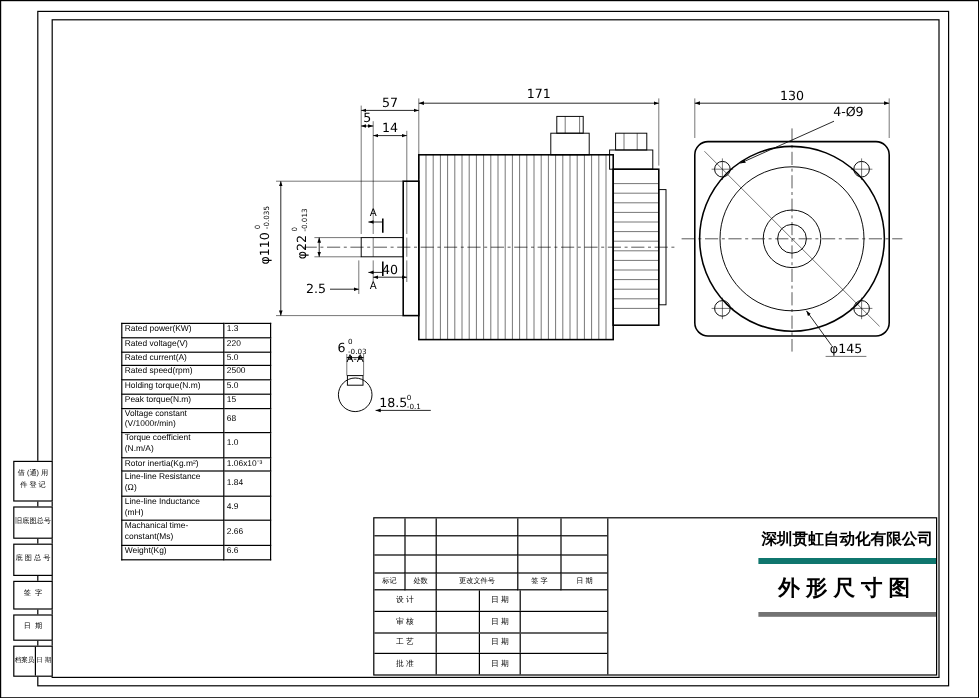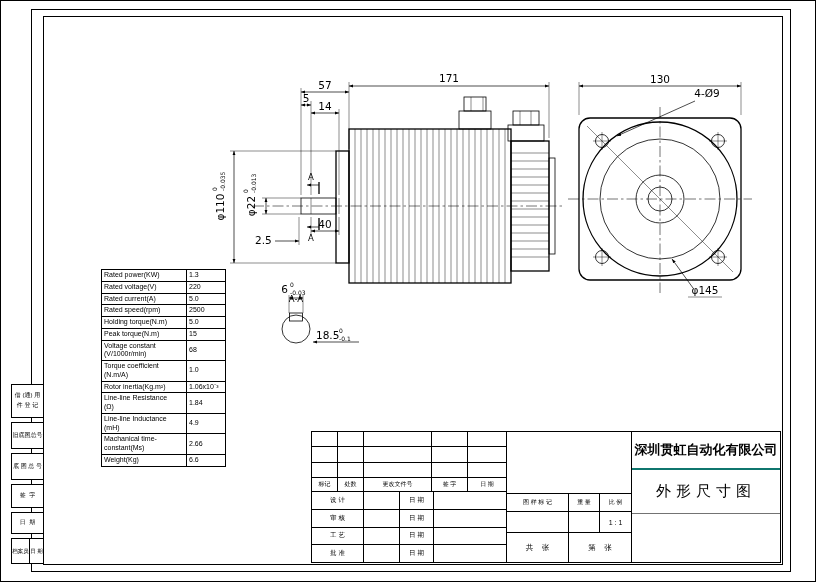--- a/index.html
+++ b/index.html
@@ -58,22 +58,22 @@
   .mid-head{height:18px;border-bottom:1px solid #000;display:flex}
   .mh{border-right:1px solid #000;font-size:6px;display:flex;align-items:center;justify-content:center;white-space:pre}
   .mh.last{border-right:none}
   .mid-vals{height:21px;border-bottom:1px solid #000;display:flex}
   .mv{border-right:1px solid #000;font-size:7px;display:flex;align-items:center;justify-content:center}
   .mv.last{border-right:none}
   .mid-bot{flex:1;display:flex}
   .mb{border-right:1px solid #000;font-size:7.5px;display:flex;align-items:center;justify-content:center;white-space:pre}
   .mb.last{border-right:none}
   .tb-right{position:absolute;left:320px;top:0;bottom:0;right:0;display:flex;flex-direction:column}
-  .company{height:38px;border-bottom:2px solid #0f766e;display:flex;align-items:center;justify-content:center;font-size:13px;font-weight:600}
-  .dtitle{height:44px;border-bottom:1px solid #737373;display:flex;align-items:center;justify-content:center;font-size:15px;letter-spacing:5px;font-weight:400}
+  .company{height:38px;border-bottom:5px solid #0f766e;display:flex;align-items:center;justify-content:center;font-size:13px;font-weight:600}
+  .dtitle{height:44px;border-bottom:4px solid #737373;display:flex;align-items:center;justify-content:center;font-size:18px;letter-spacing:5px;font-weight:700}
   .model{flex:1;display:flex;align-items:center;justify-content:center;font-size:18px;font-weight:700;letter-spacing:1px;
          font-family:"Liberation Sans",sans-serif}
 </style>
 </head>
 <body>
 
 <div class="page">
 
   <div class="frame-outer"></div>
   <div class="frame-inner"></div>
@@ -311,37 +311,20 @@
         </div>
         <div class="sigrow">
           <div class="sc lbl">批 准</div>
           <div class="sc blank1"></div>
           <div class="sc date">日 期</div>
           <div class="sc rest"></div>
         </div>
       </div>
     </div>
 
-    <div class="tb-mid">
-      <div class="mid-top"></div>
-      <div class="mid-head">
-        <div class="mh" style="width:62px">图 样 标 记</div>
-        <div class="mh" style="width:31px">重 量</div>
-        <div class="mh last" style="flex:1">比 例</div>
-      </div>
-      <div class="mid-vals">
-        <div class="mv" style="width:62px"></div>
-        <div class="mv" style="width:31px"></div>
-        <div class="mv last" style="flex:1">1 : 1</div>
-      </div>
-      <div class="mid-bot">
-        <div class="mb" style="width:62px">共    张</div>
-        <div class="mb last" style="flex:1">第    张</div>
-      </div>
-    </div>
 
     <div class="tb-right">
       <div class="company">深圳贯虹自动化有限公司</div>
       <div class="dtitle">外形尺寸图</div>
     </div>
 
   </div>
 </div>
 
 </body></html>

